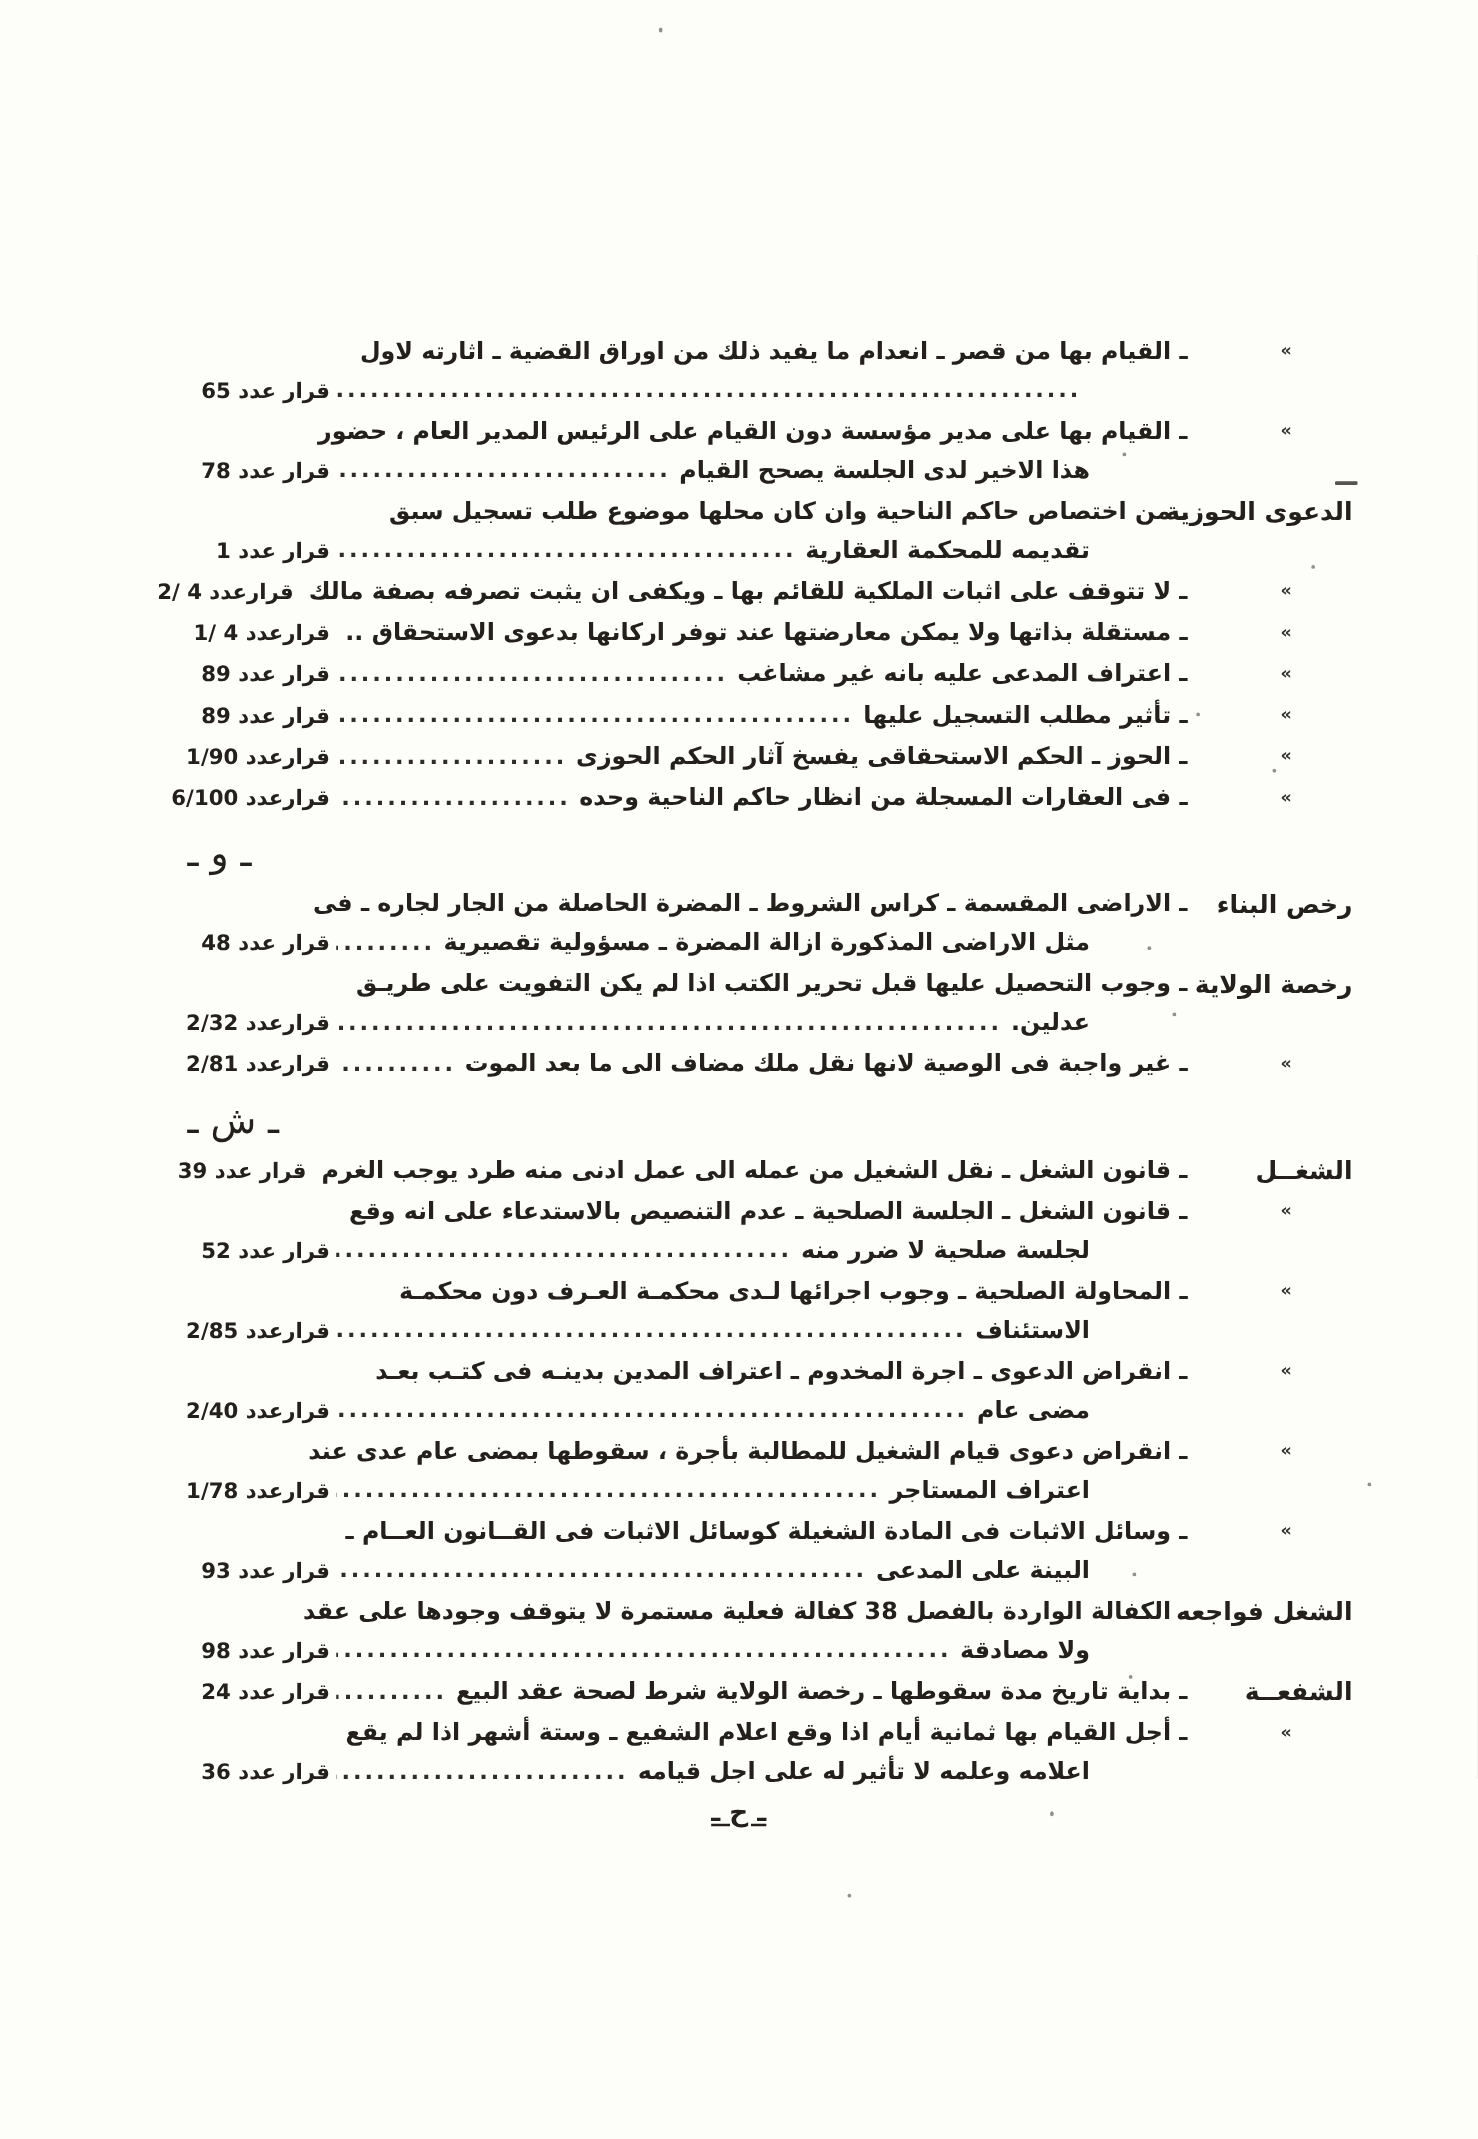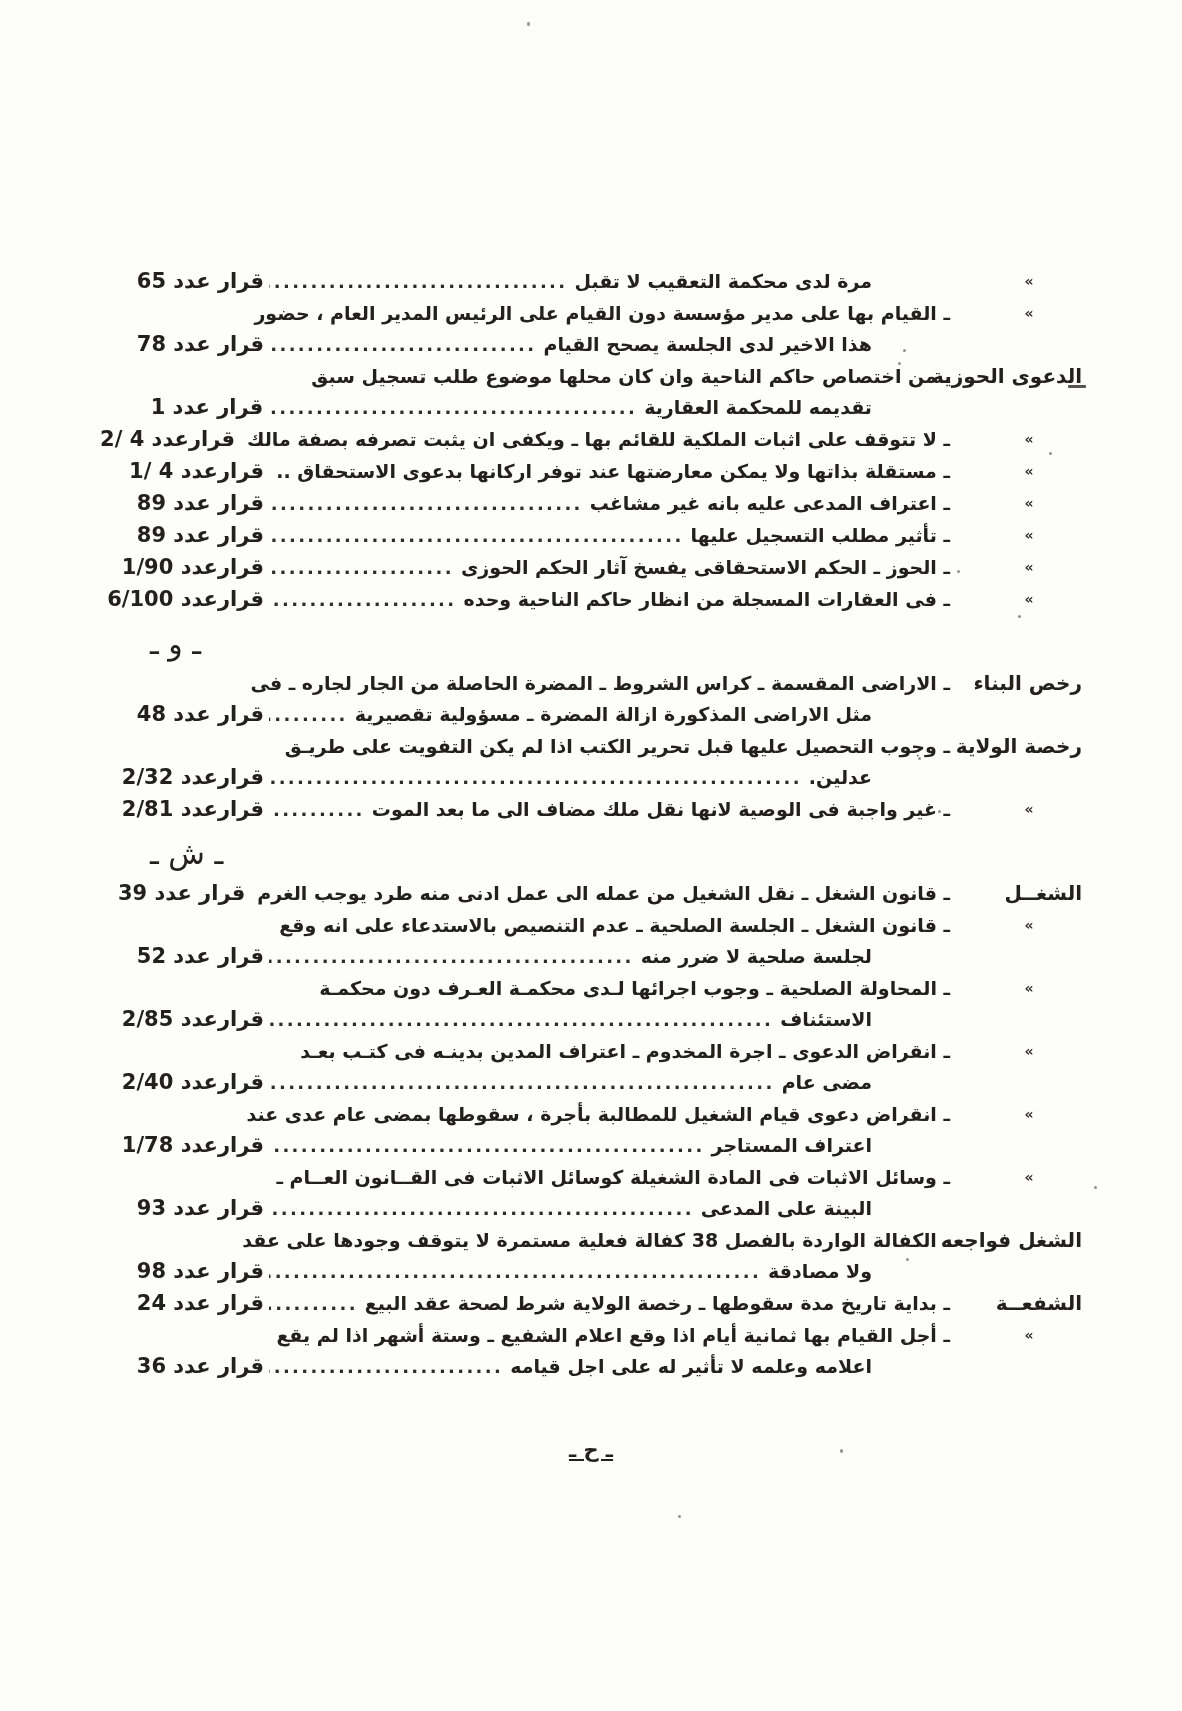--- a/index.html
+++ b/index.html
@@ -60,22 +60,22 @@
   }
   .fill.dots::after{
     content:"................................................................................................................................................";
     font-size:18px;
     letter-spacing:.13em;
     opacity:.95;
   }
   .num{
     flex:0 0 auto;
     width:114px;
-    text-align:center;
-    font-size:21px;
+    text-align:right;
+    font-size:17px;
     font-weight:700;
     white-space:nowrap;
   }
   .separator{
     text-align:left;
     font-size:30px;
     font-weight:400;
     line-height:31px;
     margin:13px 140px 9px 0; 
     letter-spacing:2px;
@@ -105,22 +105,24 @@
 </style>
 </head>
 <body>
 
 <div class="page">
 
   <div class="content">
       <div class="entry">
     <div class="margin-cell ditto">»</div>
     <div class="body">
-          <div class="line cont">
-            <span class="t">مرة لدى محكمة التعقيب لا تقبل</span>
+          <div class="line">
+            <span class="t">ـ القيام بها من قصر ـ انعدام ما يفيد ذلك من اوراق القضية ـ اثارته لاول</span>
+          </div>
+          <div class="line cont">
             <span class="fill dots"></span>
             <span class="num">قرار عدد 65</span>
           </div>
         </div>
   </div>
       <div class="entry">
     <div class="margin-cell ditto">»</div>
     <div class="body">
           <div class="line">
             <span class="t">ـ القيام بها على مدير مؤسسة دون القيام على الرئيس المدير العام ، حضور</span>

